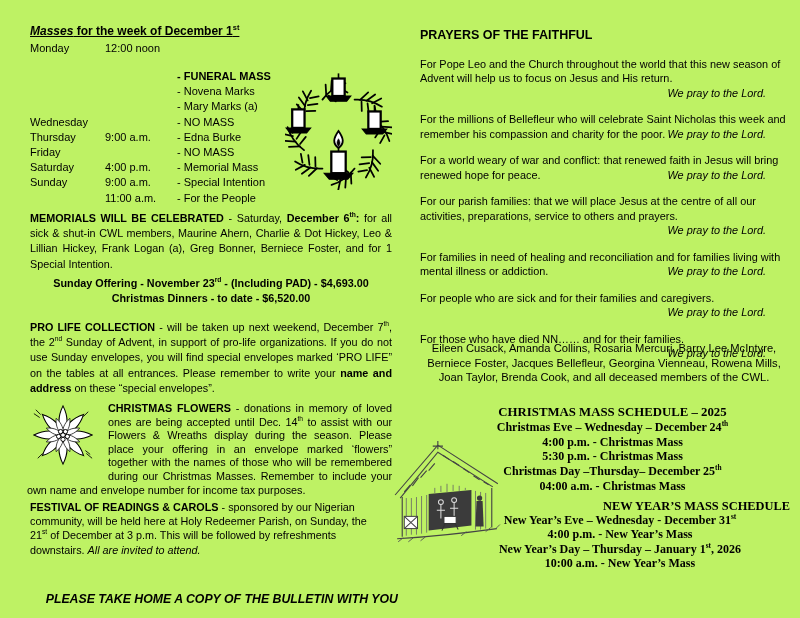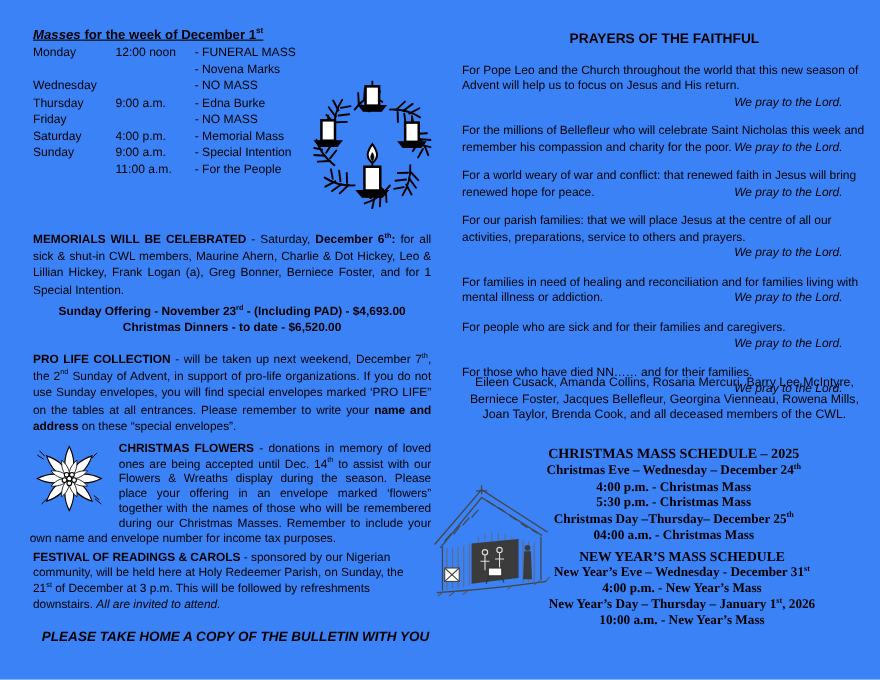--- a/index.html
+++ b/index.html
@@ -1,51 +1,51 @@
 <!DOCTYPE html>
 <html><head>
 <meta charset="utf-8">
 <style>
   html,body{margin:0;padding:0;background:#ffffff;}
   body{width:800px;height:618px;position:relative;font-family:"Liberation Sans",sans-serif;color:#000;}
-  .page{position:absolute;inset:0;background:#3b82f6;overflow:hidden;}
+  .page{position:absolute;inset:0;background:#bef264;overflow:hidden;}
   .abs{position:absolute;}
   .b{font-weight:bold;}
   .i{font-style:italic;}
   sup{font-size:0.62em;vertical-align:super;line-height:0;font-weight:inherit;}
 
   
   #masses-title{left:30px;top:24px;font-size:12px;font-weight:bold;text-decoration:underline;}
   #masses-title .em{font-style:italic;}
   #mass-table{left:30px;top:41px;width:280px;font-size:11px;}
   .mrow{display:grid;grid-template-columns:75px 72px auto;line-height:15.2px;}
   .mrow .desc-indent{padding-left:10px;}
-  .mrow.bold .mdesc{font-weight:normal;}
+  .mrow.bold .mdesc{font-weight:bold;margin-top:28px;}
   #wreath{left:285px;top:72px;}
 
   #memorials{left:30px;top:211px;width:362px;font-size:10.8px;line-height:15.2px;text-align:justify;}
   #offering{left:30px;top:276px;width:362px;font-size:10.8px;font-weight:bold;text-align:center;line-height:15px;}
   #prolife{left:30px;top:320px;width:362px;font-size:10.8px;line-height:15.2px;text-align:justify;}
   #flowers{left:27px;top:402px;width:365px;font-size:10.8px;line-height:13.6px;text-align:justify;}
   #poinsettia{float:left;margin:0 9px 2px 0;}
   #festival{left:30px;top:500px;width:352px;font-size:10.8px;line-height:14.2px;}
-  #takehome{left:38px;top:572px;width:360px;font-size:12.3px;font-weight:bold;font-style:italic;}
+  #takehome{left:38px;top:592px;width:360px;font-size:12.3px;font-weight:bold;font-style:italic;text-align:right;}
 
   
-  #prayers-title{left:420px;top:28px;width:368px;text-align:center;font-size:12.5px;font-weight:bold;}
+  #prayers-title{left:420px;top:28px;width:368px;text-align:left;font-size:12.5px;font-weight:bold;}
   #prayers{left:420px;top:57px;width:372px;font-size:10.9px;line-height:14.3px;}
   .prayer{overflow:hidden;margin-bottom:12.4px;}
   .resp{float:right;margin-right:26px;font-style:italic;}
   #names{left:420px;top:341px;width:368px;text-align:center;font-size:11.2px;line-height:14.6px;}
 
   .sched{font-family:Liberation Serif, serif;font-weight:bold;text-align:center;}
   #xmas{left:440px;top:405px;width:345px;font-size:12px;line-height:14.8px;}
   #xmas .sched-title{font-size:12.8px;}
   #ny{left:450px;top:499px;width:340px;font-size:12px;line-height:14.2px;}
-  #ny .sched-title{font-size:12.4px;}
+  #ny .sched-title{font-size:12.4px;text-align:right;}
   #stable{left:390px;top:437px;}
 </style>
 </head>
 <body>
 
 <div class="page">
 
   <div id="masses-title" class="abs">
     <span class="em">Masses</span><span> for the week of  December 1</span><sup>st</sup>
   </div>
@@ -57,20 +57,21 @@
         <span class="mdesc">- FUNERAL MASS</span>
       </div>
     <div class="mrow">
         <span class="mday"></span>
         <span class="mtime"></span>
         <span class="mdesc">- Novena Marks</span>
       </div>
     <div class="mrow">
         <span class="mday"></span>
         <span class="mtime"></span>
+        <span class="mdesc">- Mary Marks (a)</span>
       </div>
     <div class="mrow">
         <span class="mday">Wednesday</span>
         <span class="mtime"></span>
         <span class="mdesc">- NO MASS</span>
       </div>
     <div class="mrow">
         <span class="mday">Thursday</span>
         <span class="mtime">9:00 a.m.</span>
         <span class="mdesc">- Edna Burke</span>

